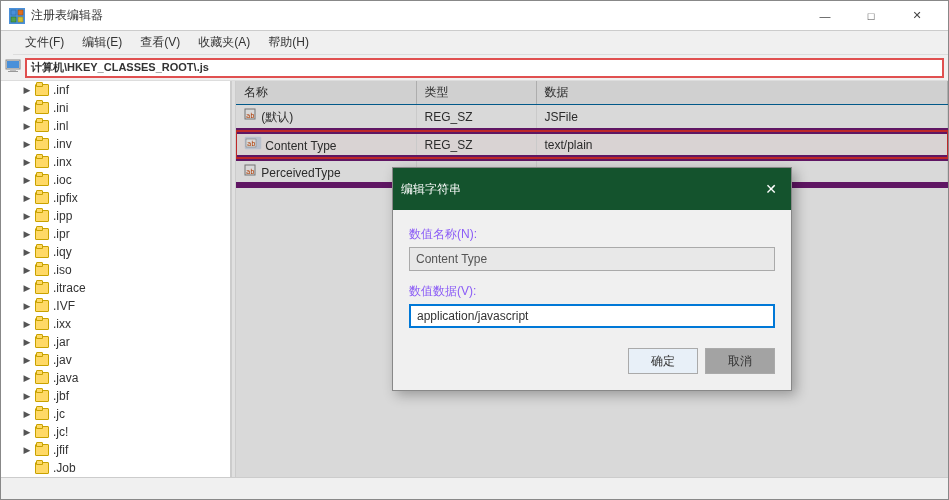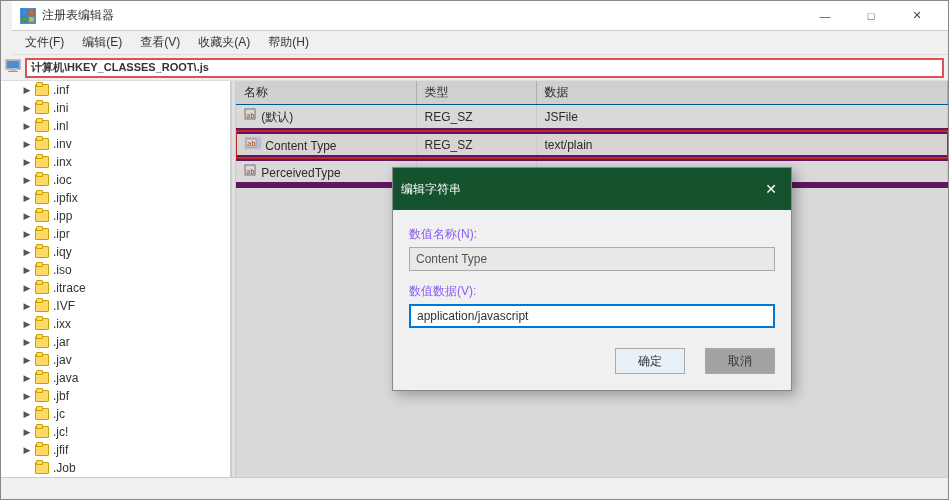--- a/index.html
+++ b/index.html
@@ -23,21 +23,20 @@
     }
 
     .title-bar {
       background: #fff;
       height: 30px;
       display: flex;
       align-items: center;
       justify-content: space-between;
       padding: 0 8px;
       border-bottom: 1px solid #ccc;
-      margin-left: 11px;
     }
 
     .title-bar-left {
       display: flex;
       align-items: center;
       gap: 6px;
     }
 
     .title-icon {
       width: 16px;
@@ -314,21 +313,21 @@
 
     .modal-input.editable {
       background: white;
       border: 2px solid #0078d7;
       color: #333;
     }
 
     .modal-buttons {
       display: flex;
       justify-content: flex-end;
-      gap: 20px;
+      gap: 7px;
       margin-top: 8px;
     }
 
     .modal-btn {
       width: 70px;
       height: 26px;
       border: 1px solid #aaa;
       background: #a3a3a3;
       font-size: 12px;
       cursor: pointer;

